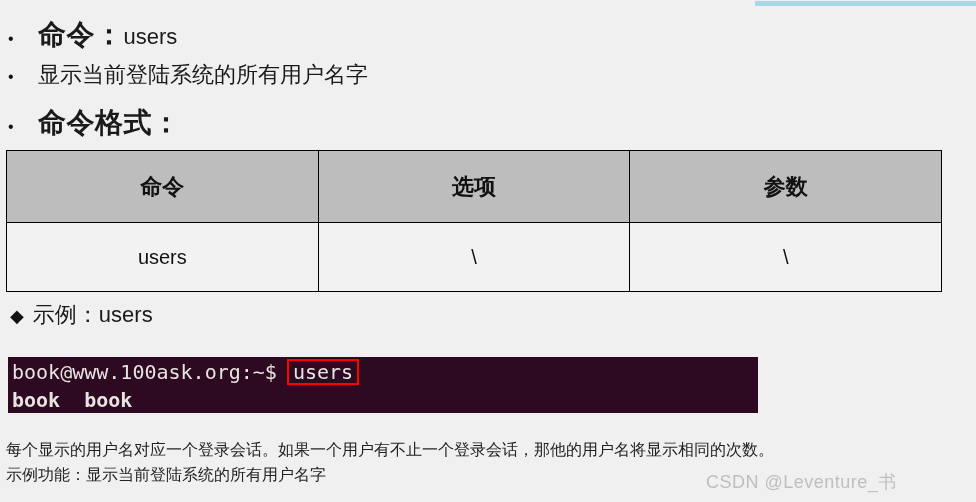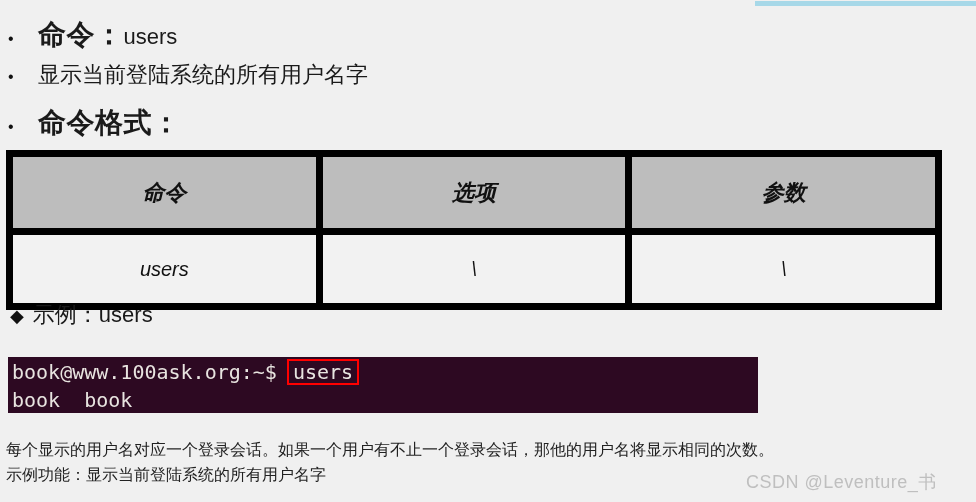--- a/index.html
+++ b/index.html
@@ -64,24 +64,23 @@
   .fmt-table {
     position: absolute;
     left: 6px;
     top: 150px;
     width: 936px;
     border-collapse: collapse;
     table-layout: fixed;
   }
   .fmt-table th,
   .fmt-table td {
-    border: 7px solid #000000;
+    border: 1px solid #000000;
     text-align: center;
     padding: 13px;
-    font-style: italic;
   }
   .fmt-table thead th {
     background: #bdbdbd;
     height: 45px;
     font-size: 22px;
     font-weight: bold;
     color: #111;
   }
   .fmt-table tbody td {
     background: #f2f2f2;
@@ -145,20 +144,21 @@
   .term-highlight {
     border: 2px solid #ff0000;
     padding: 0 4px;
     margin-left: 4px;
     line-height: 22px;
     display: inline-block;
     white-space: pre;
   }
   .term-output {
     white-space: pre;
+    font-weight: bold;
   }
 
   
   .footer-notes {
     position: absolute;
     left: 6px;
     top: 437px;
     width: 964px;
     font-family: "DejaVu Serif", "Liberation Serif", serif;
     font-size: 16px;
@@ -173,21 +173,20 @@
   .watermark {
     position: absolute;
     left: 706px;
     top: 470px;
     font-family: "Liberation Sans", sans-serif;
     font-size: 18px;
     color: rgba(130,130,130,0.45);
     white-space: pre;
     letter-spacing: 0.5px;
     pointer-events: none;
-    margin-left: 40px;
   }
 </style>
 </head>
 <body>
 
 <div class="top-accent-bar"></div>
 
 <div class="bullet-list">
 
   <div class="bullet-row">

